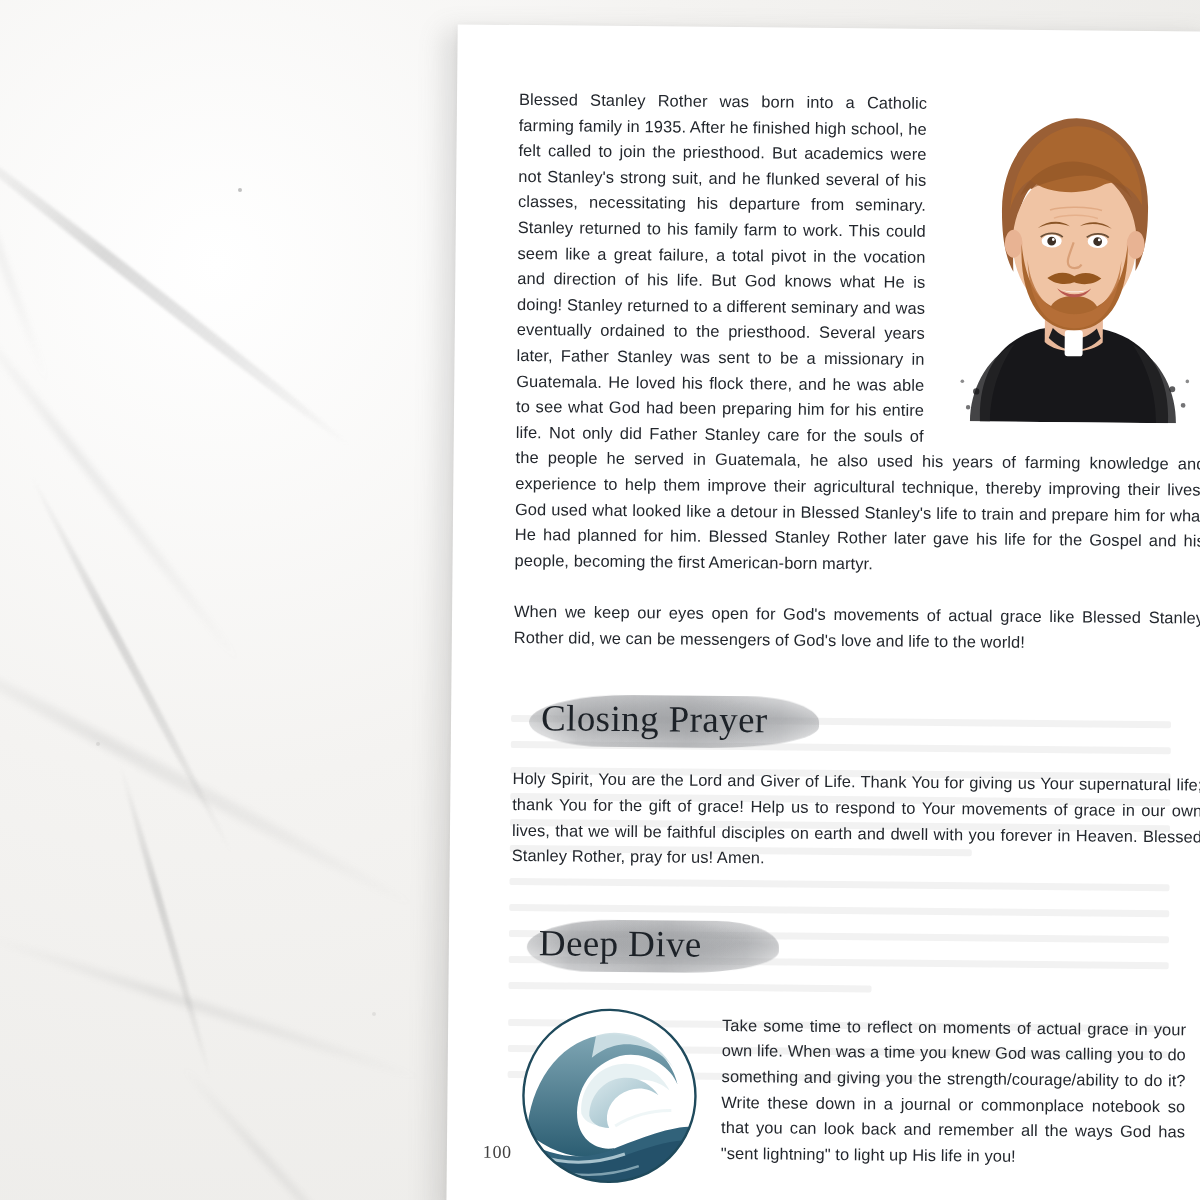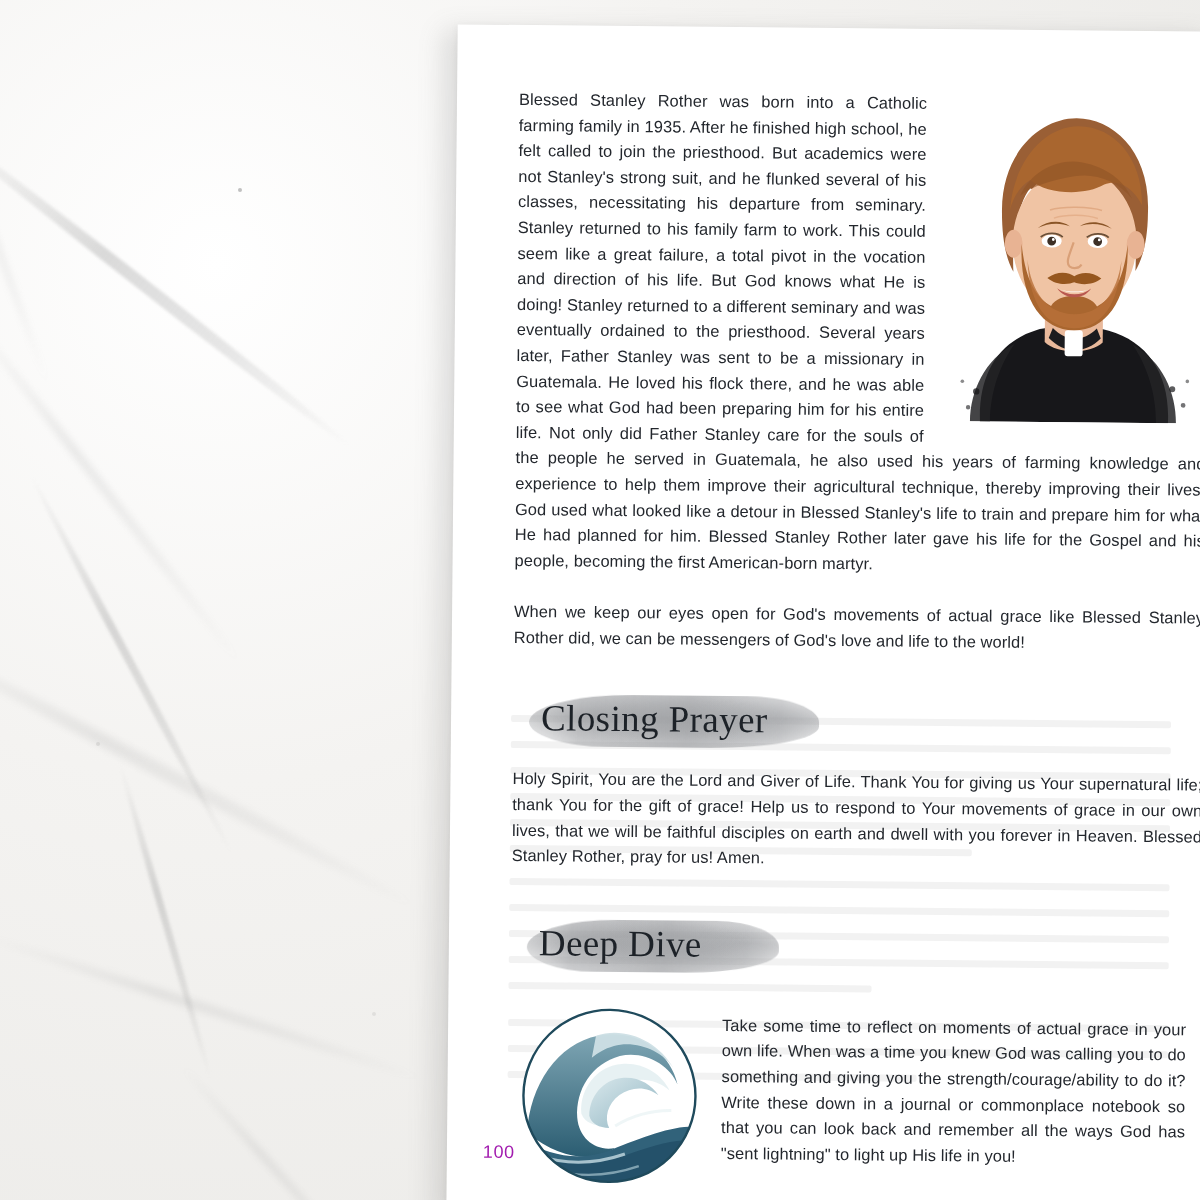--- a/index.html
+++ b/index.html
@@ -161,23 +161,23 @@
   }
   .deep-dive-text {
     width: 492px;
     padding-top: 6px;
   }
 
   .page-number {
     position: absolute;
     left: 36px;
     bottom: 52px;
-    font-family: Liberation Sans, sans-serif;
+    font-family: Liberation Serif, serif;
     font-size: 18px;
-    color: #a21caf;
+    color: #404040;
     letter-spacing: .6px;
   }
 </style>
 </head>
 <body>
 
 <div id="scene">
 
   <div class="vein" style="left:-60px; top:120px; width:520px; height:12px; transform:rotate(38deg);"></div>
   <div class="vein soft" style="left:-40px; top:300px; width:460px; height:9px; transform:rotate(52deg);"></div>

